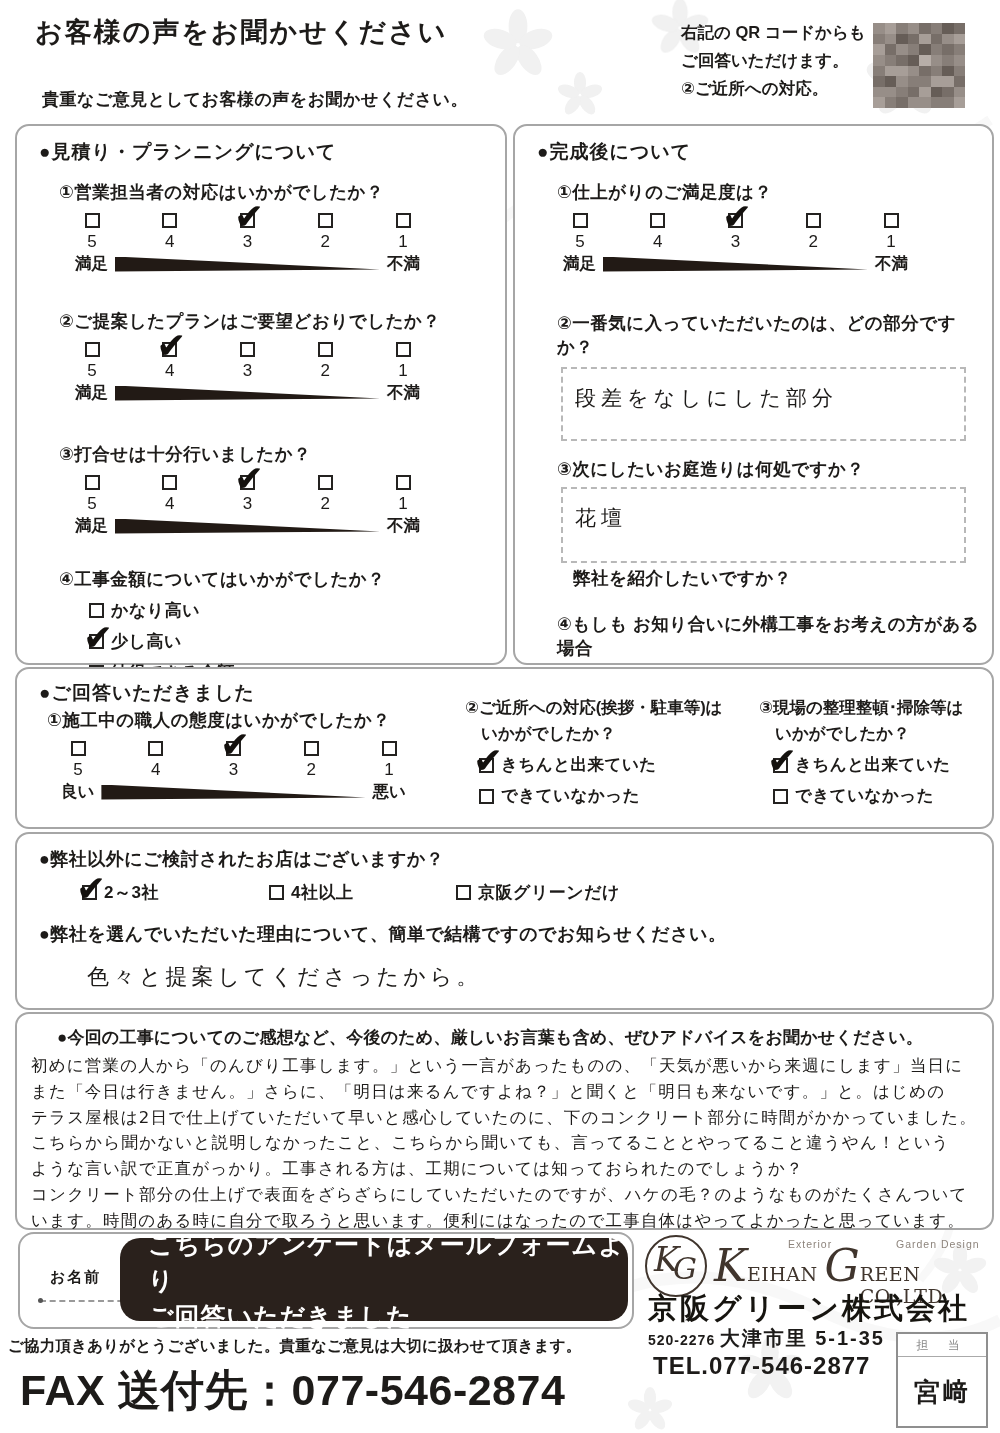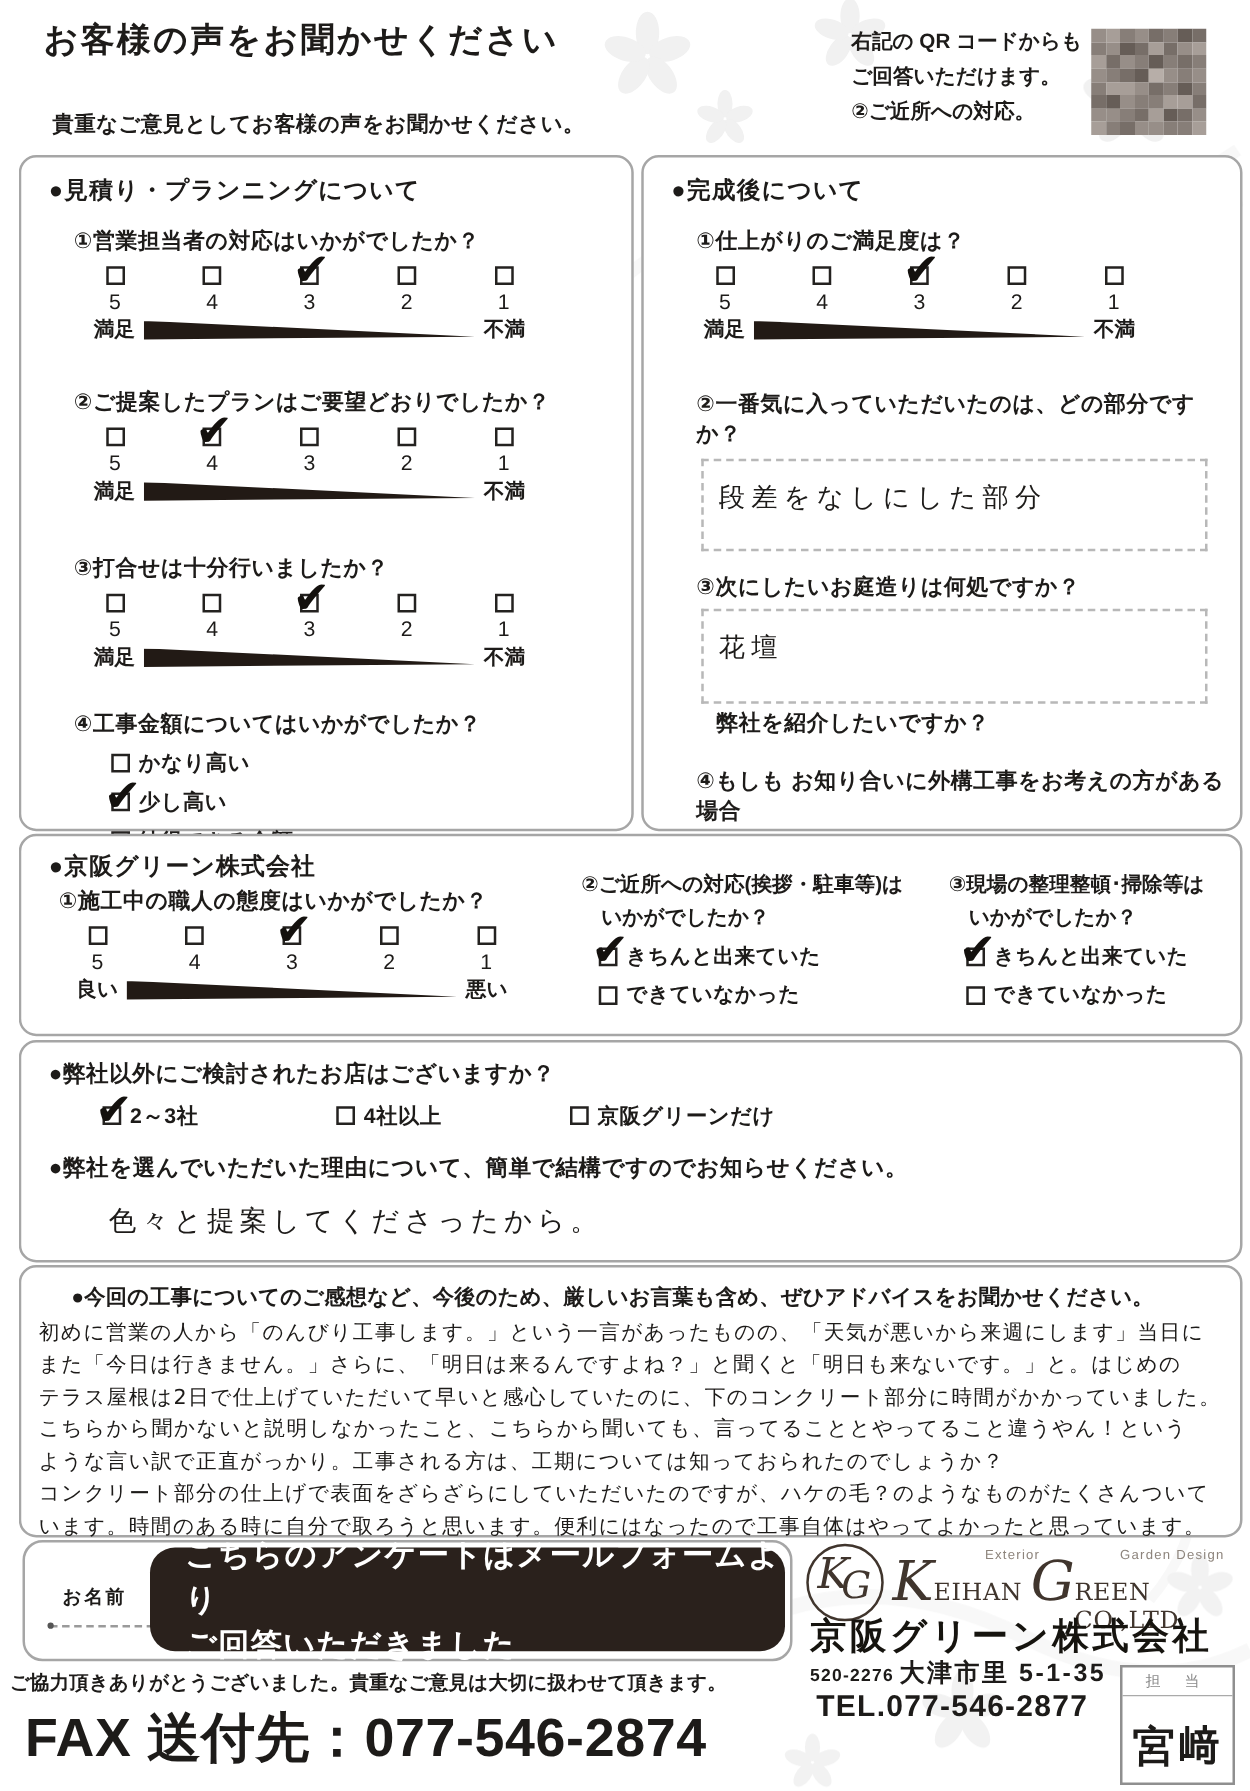--- a/index.html
+++ b/index.html
@@ -105,21 +105,21 @@
   .wm-line{position:absolute;left:0;top:6px;display:flex;align-items:baseline;}
   .wm-big{font-family:"DejaVu Serif","Liberation Serif",serif;font-style:italic;font-size:44px;line-height:44px;}
   .wm-rest{font-size:19px;letter-spacing:0.5px;font-family:"DejaVu Serif","Liberation Serif",serif;}
   .co-name{position:absolute;left:648px;top:1289px;font-size:29px;font-weight:600;letter-spacing:3px;color:#16140f;}
   .co-addr{position:absolute;left:648px;top:1325px;}
   .co-zip{font-size:14px;font-weight:600;letter-spacing:1px;}
   .co-street{font-size:20px;font-weight:600;letter-spacing:2px;}
   .co-tel{position:absolute;left:653px;top:1352px;font-size:24px;font-weight:600;letter-spacing:1px;}
   .tanto{position:absolute;left:896px;top:1332px;width:92px;height:96px;border:2px solid #8f8f8f;background:#fff;box-sizing:border-box;}
   .tanto-h{height:22px;border-bottom:1px solid #aaa;text-align:center;font-size:12px;color:#8a8a8a;letter-spacing:8px;line-height:22px;}
-  .tanto-n{text-align:center;font-size:34px;font-weight:600;letter-spacing:2px;margin-top:18px;}
+  .tanto-n{text-align:center;font-size:26px;font-weight:600;letter-spacing:2px;margin-top:18px;}
 </style>
 </head>
 <body>
 
 <div id="page">
 
   <svg class="floral" style="left:430px;top:0;" width="570" height="240" viewBox="0 0 570 240">
     <defs>
       <g id="fl">
         <ellipse cx="0" cy="-11" rx="5.5" ry="10"></ellipse>
@@ -442,21 +442,21 @@
             <span class="check">✔</span>
           </span>
           <span class="olabel">いいえ</span>
         </div>
       </div>
   </div>
 
   <div class="box" id="box-construction">
     <div style="position:relative;width:100%;height:100%;">
       <div class="ccol" style="left:0;width:445px;">
-        <div class="bx-title" style="margin-top:11px;">●京阪グリーン株式会社</div>
+        <div class="bx-title" style="margin-top:11px;">●ご回答いただきました</div>
         <div class="qlabel" style="margin:2px 0 9px 30px;">①施工中の職人の態度はいかがでしたか？</div>
         <div class="scale cn">
             <div class="cells">
               <div class="cell">
                 <span class="cbwrap">
                   <span class="cb"></span>
                 </span>
                 <span class="num">5</span>
               </div>
               <div class="cell">

